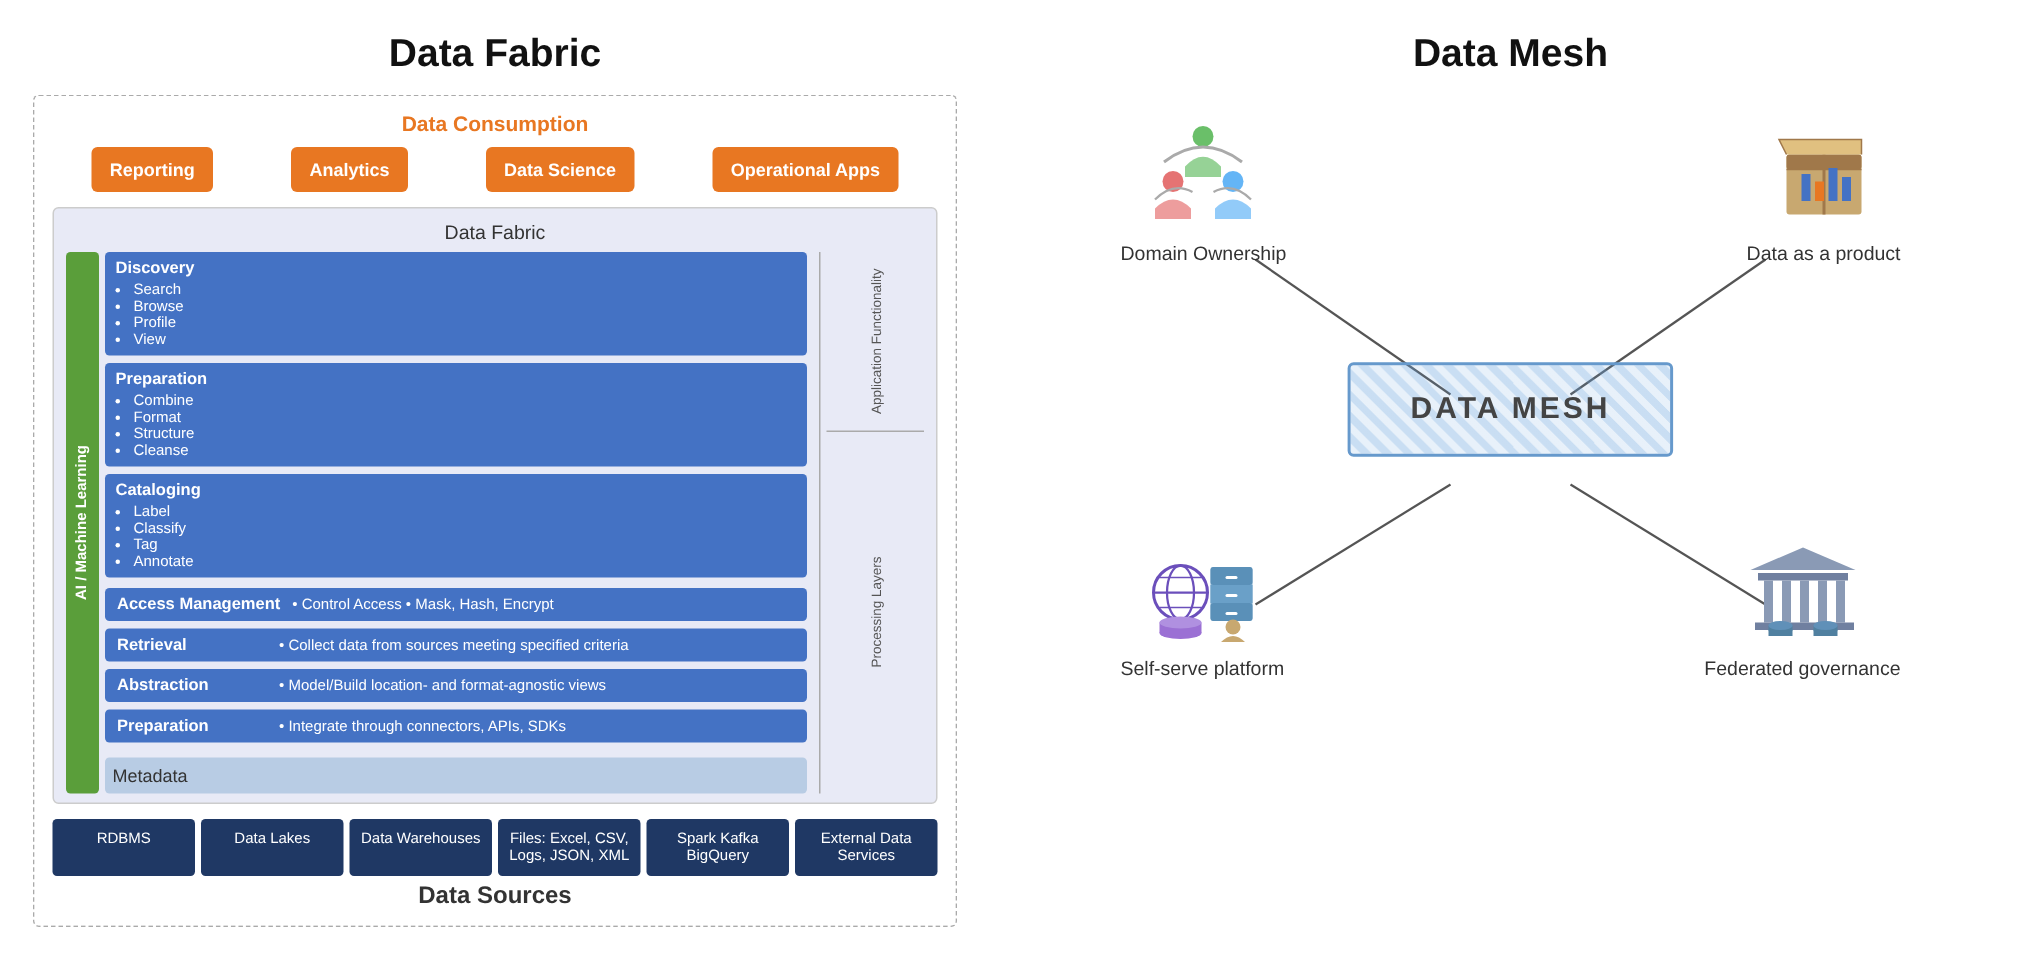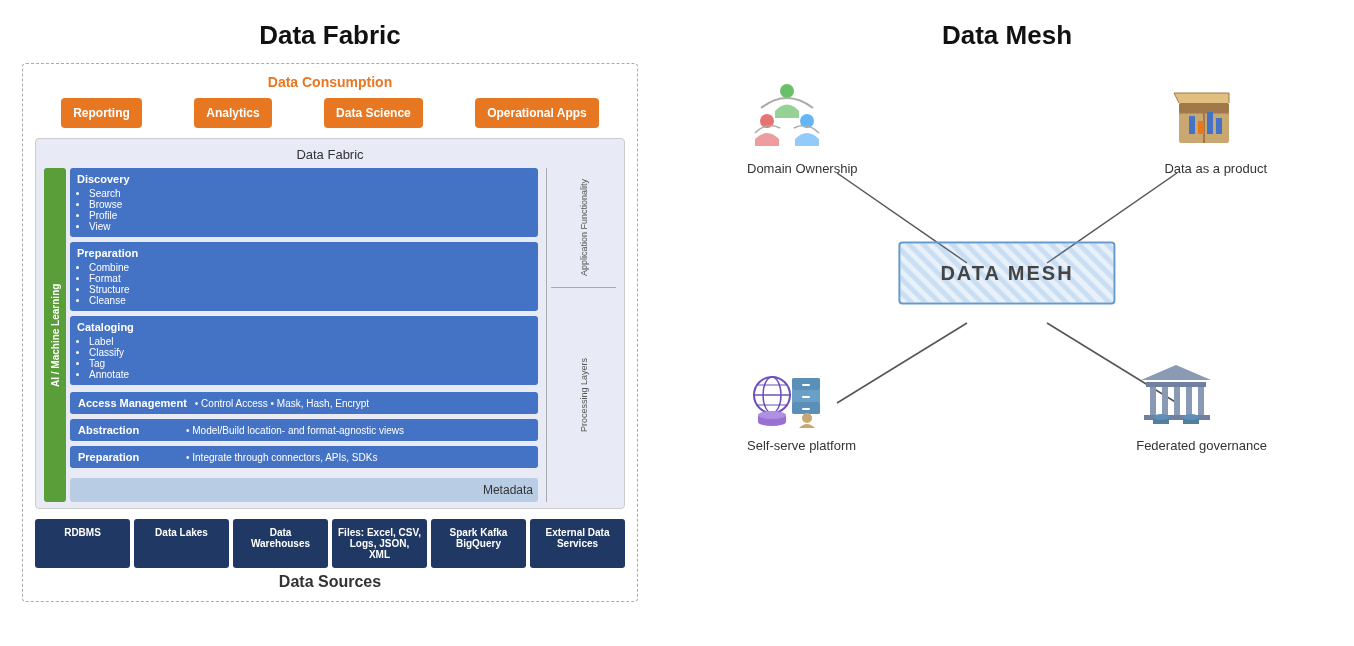--- a/index.html
+++ b/index.html
@@ -172,40 +172,40 @@
       writing-mode: vertical-rl;
       text-orientation: mixed;
       transform: rotate(180deg);
       font-size: 9px;
       color: #555;
       text-align: center;
     }
 
     .metadata-bar {
       background: #b8cce4;
-      text-align: right;
+      text-align: left;
       font-size: 12px;
       color: #333;
       padding: 5px;
       border-radius: 3px;
       margin-top: 5px;
     }
 
     .data-sources-row {
       display: flex;
       flex-direction: row;
       justify-content: space-between;
       margin-top: 10px;
       gap: 4px;
     }
     .dark-box {
       background: #1f3864;
       color: #fff;
       font-size: 10px;
-      font-weight: bold;
+      font-weight: normal;
       text-align: center;
       padding: 8px 6px;
       border-radius: 3px;
       flex: 1;
     }
     .data-sources-label {
       text-align: center;
       font-size: 16px;
       font-weight: bold;
       color: #333;
@@ -227,20 +227,21 @@
       color: #444;
       letter-spacing: 2px;
       border-radius: 4px;
       text-align: center;
       position: relative;
     }
 
     .mesh-node {
       display: flex;
       flex-direction: column;
+      align-items: center;
       gap: 8px;
     }
     .mesh-node-label {
       font-size: 13px;
       color: #333;
       text-align: center;
     }
 
     
     .icon-svg {
@@ -325,20 +326,24 @@
                   <li>Annotate</li>
                 </ul>
               </div>
             </div>
 
             <div class="layer-row">
               <span class="layer-title">Access Management</span>
               <span>• Control Access  • Mask, Hash, Encrypt</span>
             </div>
             <div class="layer-row">
+              <span class="layer-title">Retrieval</span>
+              <span>• Collect data from sources meeting specified criteria</span>
+            </div>
+            <div class="layer-row">
               <span class="layer-title">Abstraction</span>
               <span>• Model/Build location- and format-agnostic views</span>
             </div>
             <div class="layer-row">
               <span class="layer-title">Preparation</span>
               <span>• Integrate through connectors, APIs, SDKs</span>
             </div>
 
             <div class="metadata-bar">Metadata</div>
           </div>

